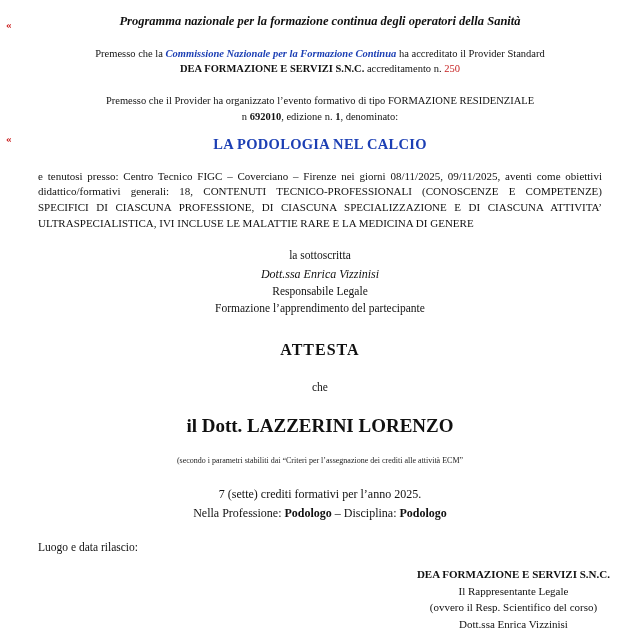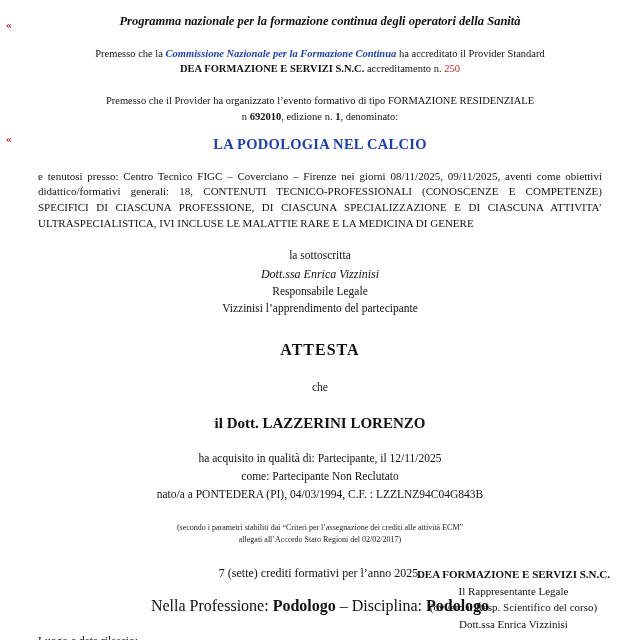--- a/index.html
+++ b/index.html
@@ -40,28 +40,28 @@
     margin-top:16px;
   }
   .signatory{font-size:11.5px;line-height:1.5;margin-top:16px;}
   .signatory .name{font-style:italic;font-size:12px;}
   .attesta{
     font-size:16px;font-weight:bold;letter-spacing:1px;
     margin-top:24px;
   }
   .che{font-size:11.5px;margin-top:22px;}
   .participant{
-    font-size:15px;font-weight:bold;
+    font-size:19px;font-weight:bold;
     margin-top:22px;
     text-align:center;
   }
   .details{font-size:11.5px;line-height:1.55;margin-top:18px;}
   .fine-print{font-size:8px;line-height:1.5;margin-top:18px;color:#222;}
   .credits{font-size:12px;font-weight:normal;margin-top:20px;}
-  .profession{font-size:16px;margin-top:16px;}
+  .profession{font-size:12px;margin-top:4px;}
   .issue{font-size:11.5px;text-align:left;margin-top:20px;}
   .sig-block{
     position:absolute;
     right:30px;bottom:8px;
     text-align:center;
     font-size:11px;line-height:1.5;
   }
   .sig-block .org{font-weight:bold;}
   .margin-mark{
     position:absolute;left:6px;
@@ -91,38 +91,32 @@
   </div>
 
   <div class="event-title center">LA PODOLOGIA NEL CALCIO</div>
 
   <div class="body-par">e tenutosi presso: Centro Tecnico FIGC – Coverciano – Firenze nei giorni 08/11/2025, 09/11/2025, aventi come obiettivi didattico/formativi generali: 18, CONTENUTI TECNICO-PROFESSIONALI (CONOSCENZE E COMPETENZE) SPECIFICI DI CIASCUNA PROFESSIONE, DI CIASCUNA SPECIALIZZAZIONE E DI CIASCUNA ATTIVITA’ ULTRASPECIALISTICA, IVI INCLUSE LE MALATTIE RARE E LA MEDICINA DI GENERE</div>
 
   <div class="signatory center">
     <div>la sottoscritta</div>
     <div class="name">Dott.ssa Enrica Vizzinisi</div>
     <div>Responsabile Legale</div>
-    <div>Vizzinisi l’apprendimento del partecipante</div>
+    <div>Formazione l’apprendimento del partecipante</div>
   </div>
 
   <div class="attesta center">ATTESTA</div>
 
   <div class="che center">che</div>
 
   <div class="participant center">il Dott. LAZZERINI LORENZO</div>
 
-  <div class="details center">
-    <div>ha acquisito in qualità di: Partecipante, il 12/11/2025</div>
-    <div>come: Partecipante Non Reclutato</div>
-    <div>nato/a a PONTEDERA (PI), 04/03/1994, C.F. : LZZLNZ94C04G843B</div>
-  </div>
 
   <div class="fine-print center">
     <div>(secondo i parametri stabiliti dai “Criteri per l’assegnazione dei crediti alle attività ECM”</div>
-    <div>allegati all’Accordo Stato Regioni del 02/02/2017)</div>
   </div>
 
   <div class="credits center">7 (sette) crediti formativi per l’anno 2025.</div>
 
   <div class="profession center">
     <span>Nella Professione: </span><span class="bold">Podologo</span><span> – Disciplina: </span><span class="bold">Podologo</span>
   </div>
 
   <div class="issue">
     <div>Luogo e data rilascio:</div>

